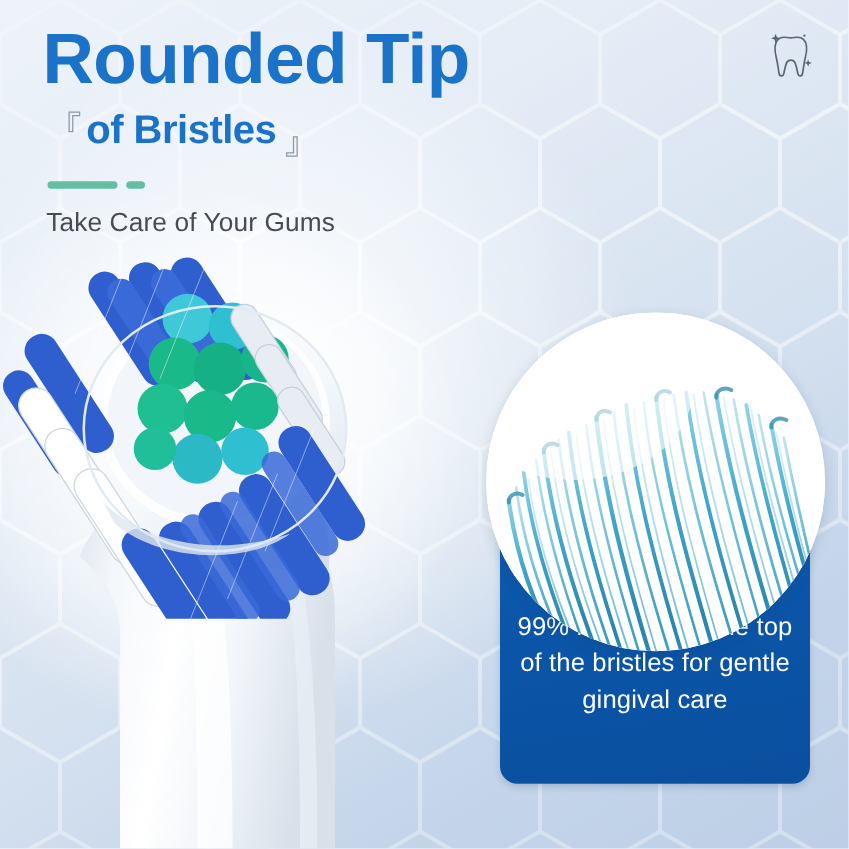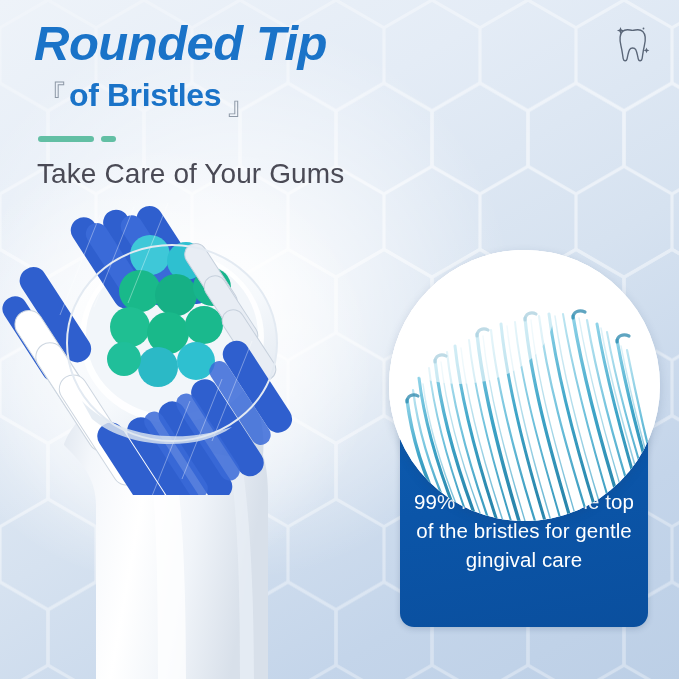--- a/index.html
+++ b/index.html
@@ -38,27 +38,26 @@
   }
 
   
   .header {
     position: absolute;
     left: 34px;
     top: 18px;
     width: 420px;
   }
   .title-line1 {
-    font-size: 49px;
+    font-size: 57px;
     font-weight: 700;
     color: #1a73c8;
     letter-spacing: -0.5px;
     line-height: 1.05;
     white-space: nowrap;
-    font-style: italic;
   }
   .title-line2-row {
     display: flex;
     align-items: center;
     margin-top: 2px;
     white-space: nowrap;
   }
   .bracket {
     font-size: 34px;
     color: #8d98a6;
@@ -90,21 +89,21 @@
   }
   .dash-short {
     width: 15px;
     height: 6px;
     border-radius: 3px;
     background: #62bfa4;
   }
   .subtitle {
     margin-top: 16px;
     margin-left: 3px;
-    font-size: 28px;
+    font-size: 21px;
     color: #4a4a55;
     font-weight: 400;
     letter-spacing: 0.1px;
   }
 
   
   .tooth-icon {
     position: absolute;
     right: 24px;
     top: 22px;

